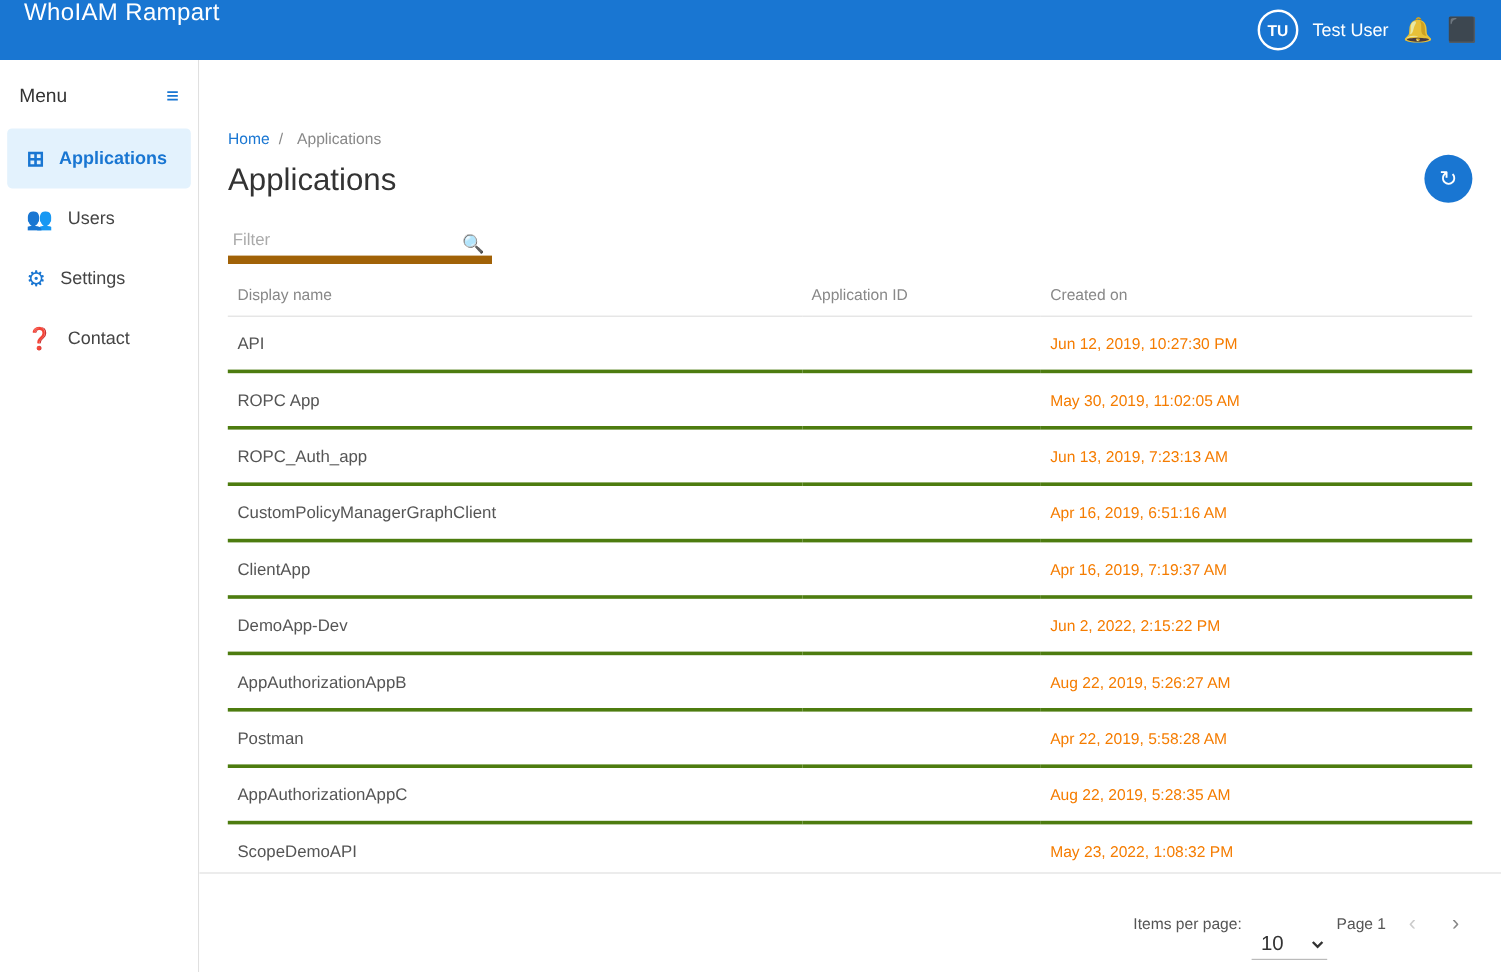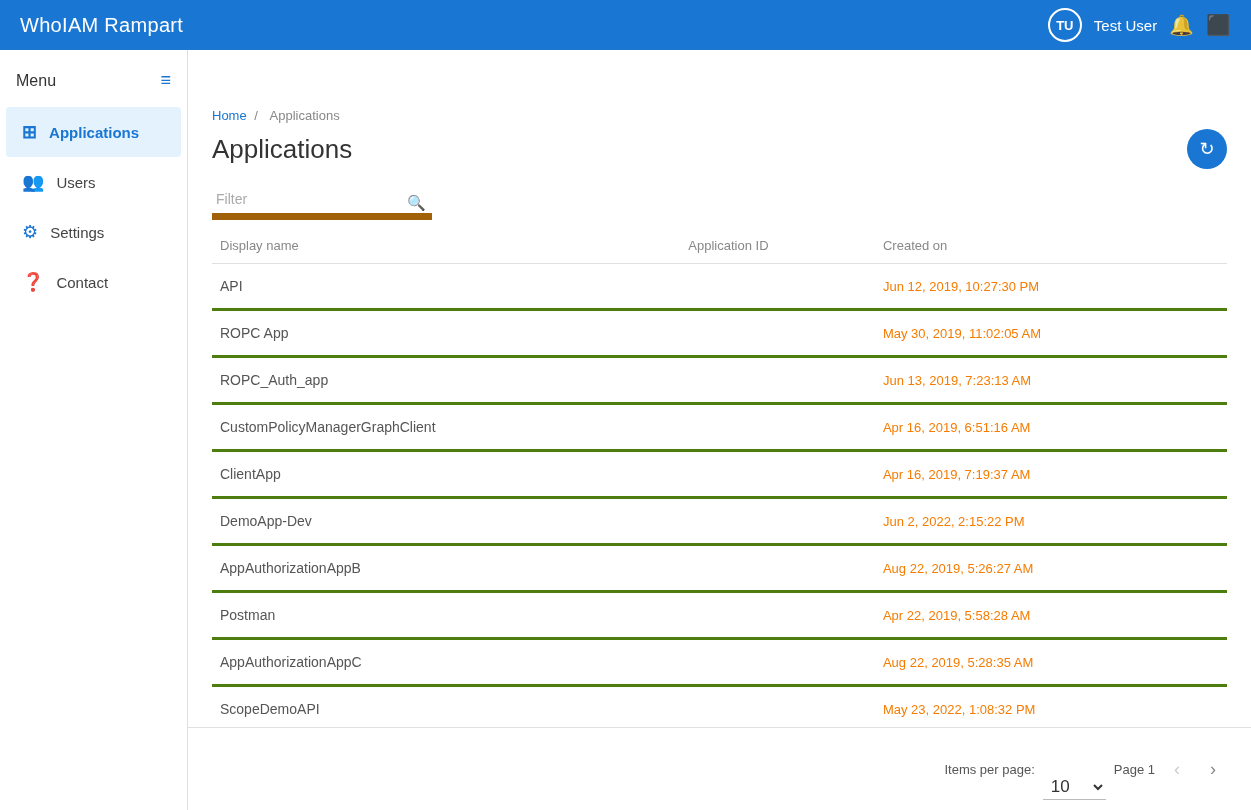--- a/index.html
+++ b/index.html
@@ -4,21 +4,20 @@
   <style>
     * { box-sizing: border-box; margin: 0; padding: 0; }
     body { font-family: 'Segoe UI', Arial, sans-serif; font-size: 14px; background: #f5f5f5; height: 810px; overflow: hidden; display: flex; flex-direction: column; }
 
     
     .header {
       background: #1976d2;
       color: white;
       height: 50px;
       display: flex;
-      align-items: center;
       padding: 0 20px;
       justify-content: space-between;
       flex-shrink: 0;
     }
     .header-title {
       font-size: 20px;
       font-weight: 500;
       letter-spacing: 0.3px;
     }
     .header-right {
@@ -47,21 +46,21 @@
 
     
     .main-layout {
       display: flex;
       flex: 1;
       overflow: hidden;
     }
 
     
     .sidebar {
-      width: 188px;
+      width: 166px;
       background: #fff;
       border-right: 1px solid #e0e0e0;
       display: flex;
       flex-direction: column;
       padding-top: 10px;
       flex-shrink: 0;
     }
     .menu-header {
       display: flex;
       align-items: center;

